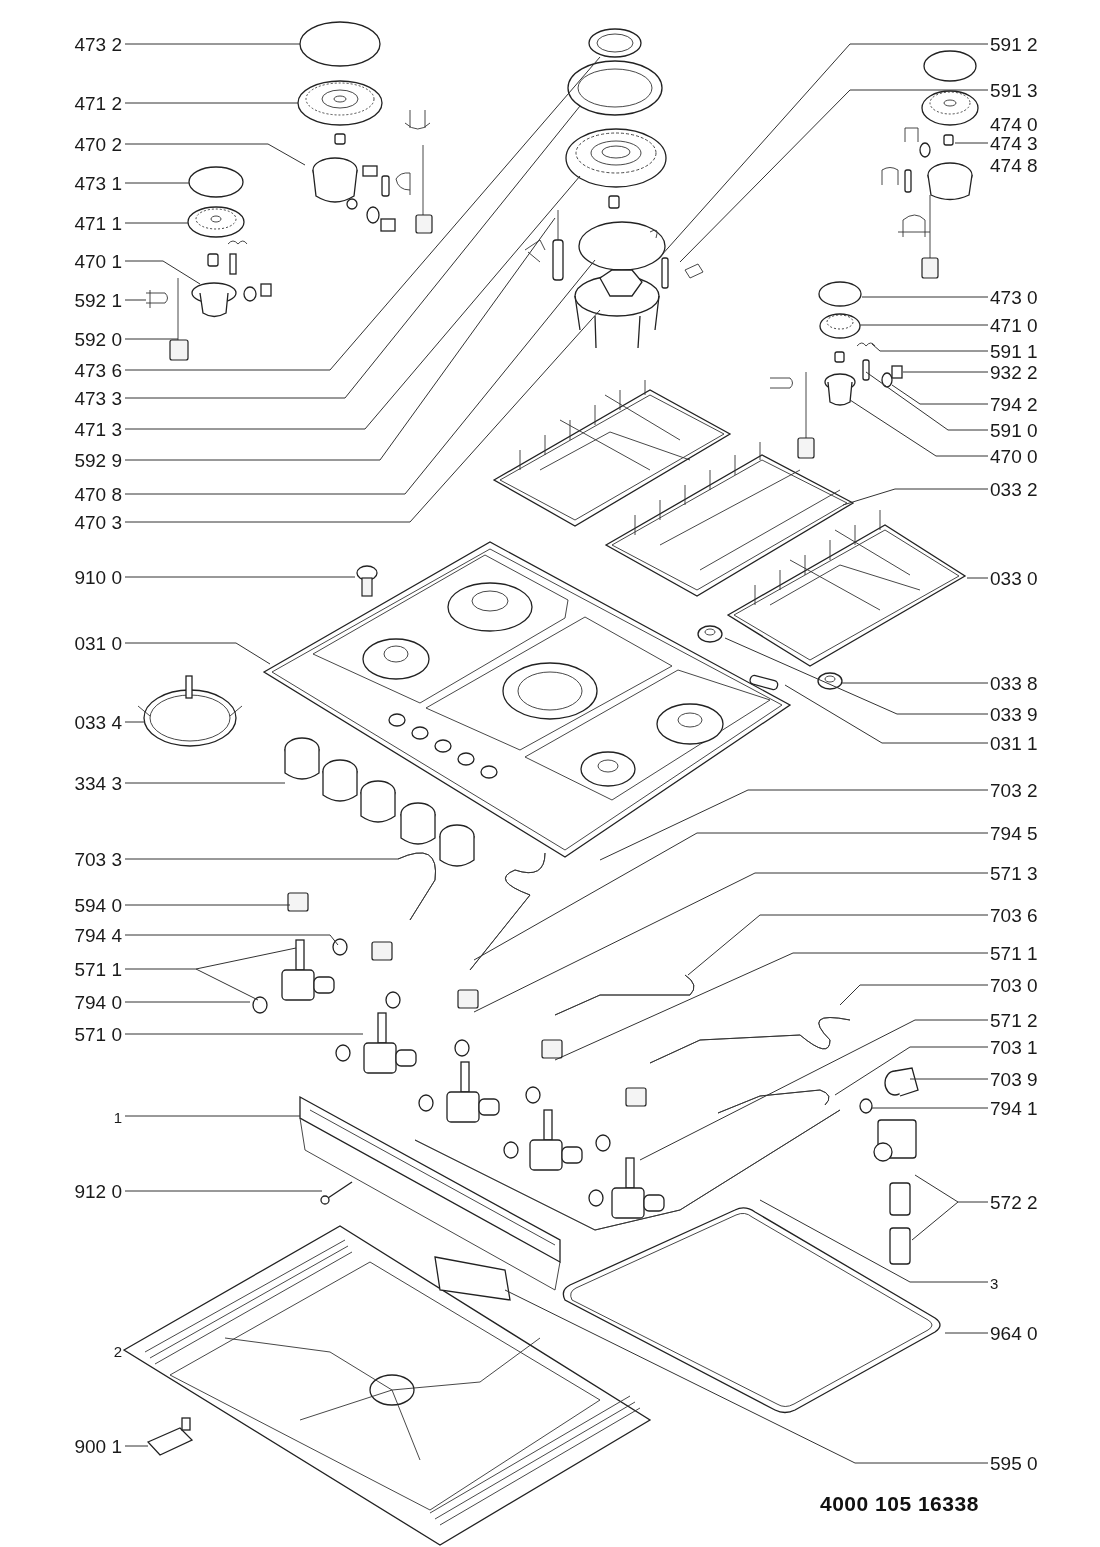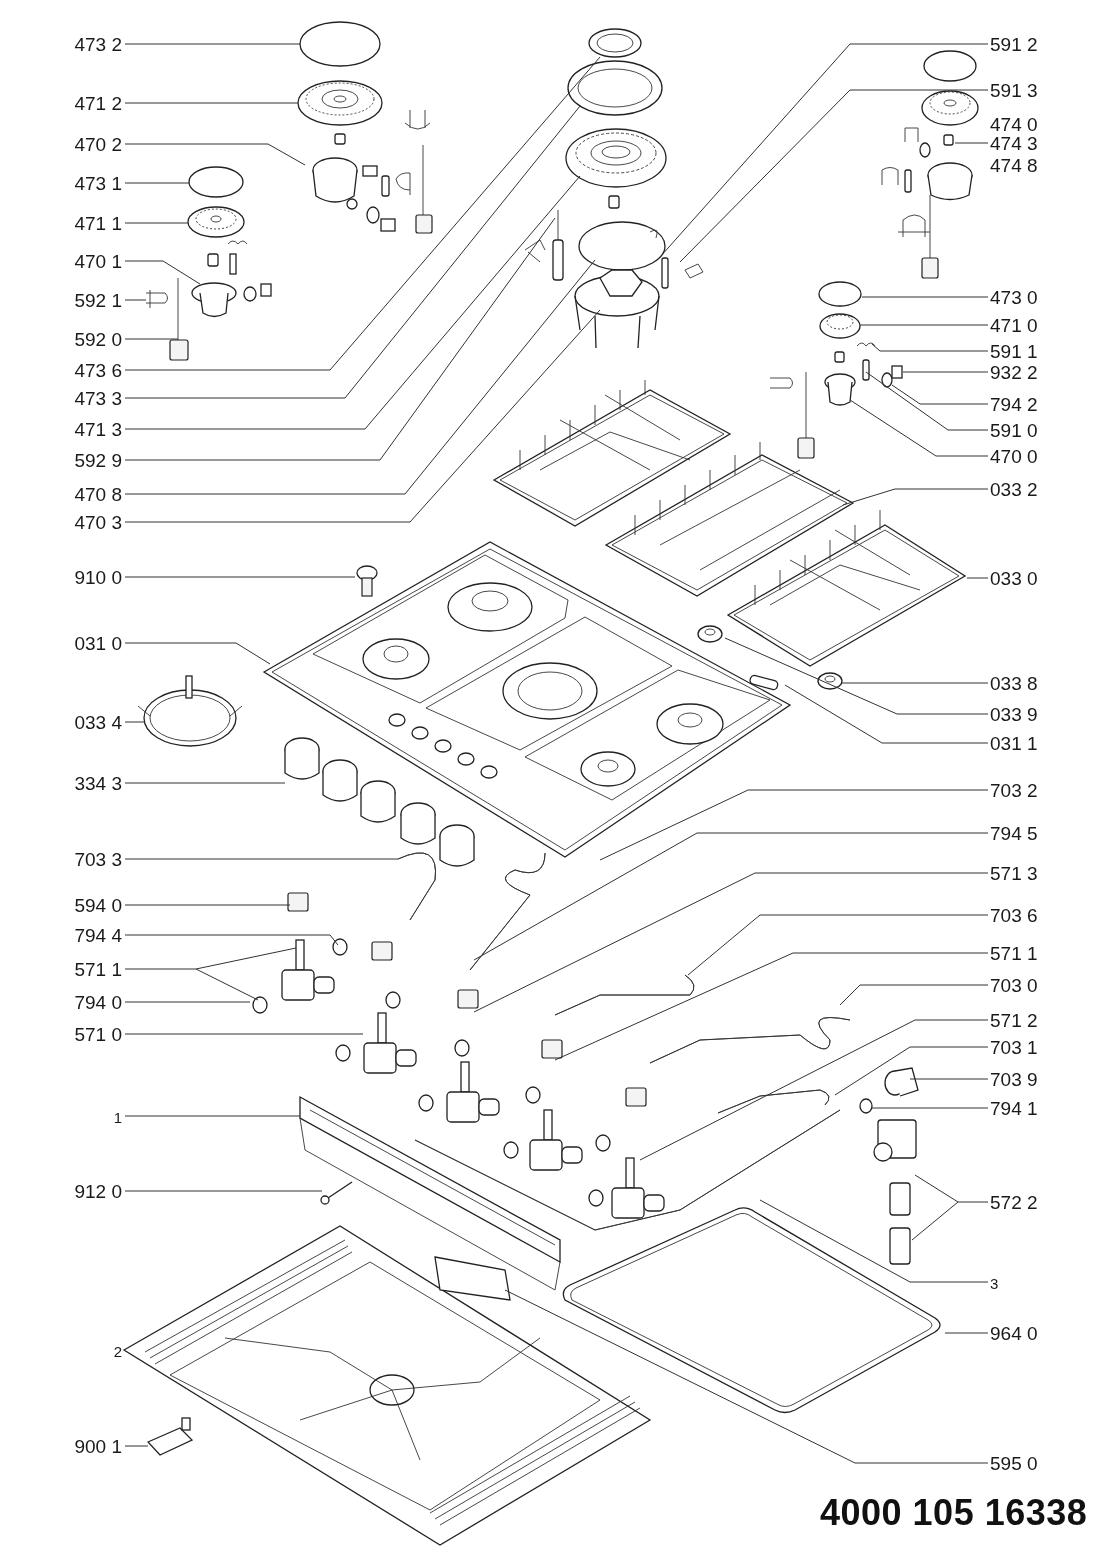--- a/index.html
+++ b/index.html
@@ -5,21 +5,21 @@
   html, body { margin:0; padding:0; background:#ffffff; }
   body { width:1100px; height:1547px; position:relative; overflow:hidden;
          font-family:"Liberation Sans", sans-serif; color:#1a1a1a; }
   #diagram { position:absolute; left:0; top:0; width:1100px; height:1547px; }
   .lbl { font-family:"Liberation Sans", sans-serif; font-size:19px; fill:#1a1a1a; }
   .lbl-small { font-size:15px; }
   .lead { stroke:#333; stroke-width:1; fill:none; }
   .part { stroke:#222; stroke-width:1.3; fill:#fff; }
   .part-thin { stroke:#333; stroke-width:0.9; fill:none; }
   .part-fill { stroke:#222; stroke-width:1.2; fill:#f4f4f4; }
-  .docnum { position:absolute; left:820px; top:1492px; font-size:36px; font-weight:bold;
+  .docnum { position:absolute; left:820px; top:1492px; font-size:21px; font-weight:bold;
             font-family:"Liberation Sans", sans-serif; color:#111; letter-spacing:0.5px; }
 </style>
 </head>
 <body>
 
 <svg id="diagram" viewBox="0 0 1100 1547" xmlns="http://www.w3.org/2000/svg">
 
   <g id="illustration">
 
     <g>

